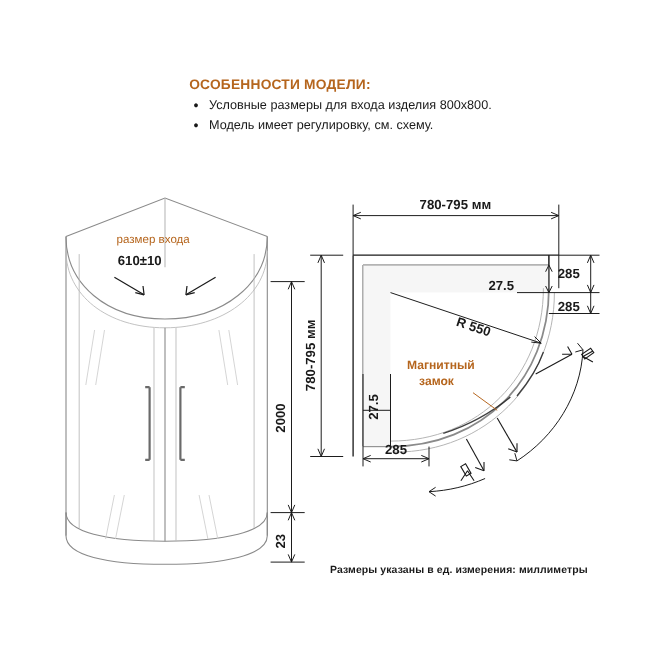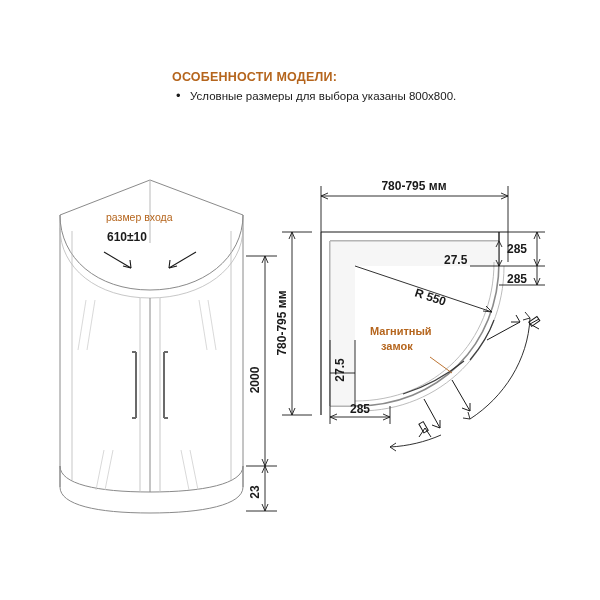--- a/index.html
+++ b/index.html
@@ -83,21 +83,22 @@
     font-weight: bold;
   }
 </style>
 </head>
 <body>
 
 <div id="page">
 
   <div class="features-title">ОСОБЕННОСТИ МОДЕЛИ:</div>
   <ul class="features-list">
-    <li>Условные размеры для выбора указаны 800х800.</li>
+    <li>Условные размеры для входа изделия 800х800.</li>
+    <li>Модель имеет регулировку, см. схему.</li>
   </ul>
 
   <svg class="diagram" width="600" height="600" viewBox="0 0 600 600">
 
     <g fill="none" stroke="#8a8a8a" stroke-width="1">
 
       <path d="M60 215 L150 180 L243 215" stroke="#8a8a8a"></path>
       <path d="M60 215 L60 487"></path>
       <path d="M243 215 L243 487"></path>
       <path d="M150 180 L150 243" stroke="#b9b9b9"></path>
@@ -271,14 +272,15 @@
     <text class="lbl-bold" x="360" y="413" text-anchor="middle">285</text>
 
     <g fill="none" stroke="#b5651d" stroke-width="0.9">
       <path d="M430 357 L452 373"></path>
     </g>
     <text class="lbl-orange-b" x="370" y="335">Магнитный</text>
     <text class="lbl-orange-b" x="381" y="350">замок</text>
 
   </svg>
 
+  <div class="footnote">Размеры указаны в ед. измерения: миллиметры</div>
 
 </div>
 
 </body></html>

